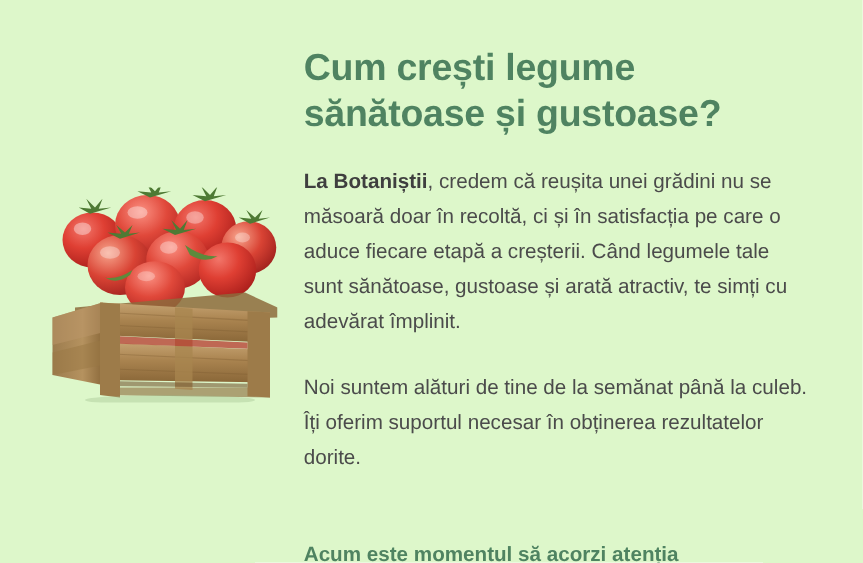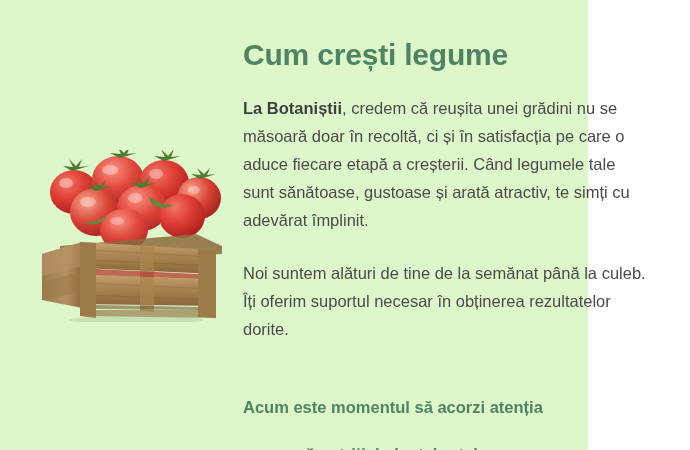--- a/index.html
+++ b/index.html
@@ -8,21 +8,21 @@
   }
   body {
     width: 690px;
     height: 450px;
     overflow: hidden;
     font-family: "Liberation Sans", sans-serif;
   }
 
   .banner {
     position: relative;
-    width: 588px;
+    width: 690px;
     height: 450px;
     background: #ddf7ca;
     box-sizing: border-box;
   }
 
   
   .illustration {
     position: absolute;
     left: 36px;
     top: 150px;
@@ -178,20 +178,21 @@
       </g>
 
       <ellipse cx="100" cy="170" rx="68" ry="4" fill="#9bb98a" opacity="0.35"></ellipse>
     </svg>
   </div>
 
   <div class="content">
 
     <h1 class="headline">
       <span class="hl-line">Cum crești legume</span>
+      <span class="hl-line">sănătoase și gustoase?</span>
     </h1>
 
     <p class="body-paragraph"><span class="lead">La Botaniștii</span><span>, credem că reușita unei grădini nu se măsoară doar în recoltă, ci și în satisfacția pe care o aduce fiecare etapă a creșterii. Când legumele tale sunt sănătoase, gustoase și arată atractiv, te simți cu adevărat împlinit.</span></p>
 
     <p class="body-paragraph second">Noi suntem alături de tine de la semănat până la culeb. Îți oferim suportul necesar în obținerea rezultatelor dorite.</p>
 
     <p class="closing-paragraph">
       <span class="cl-line">Acum este momentul să acorzi atenția</span>
       <span class="cl-line">necesară nutriției plantelor tale.</span>
     </p>

